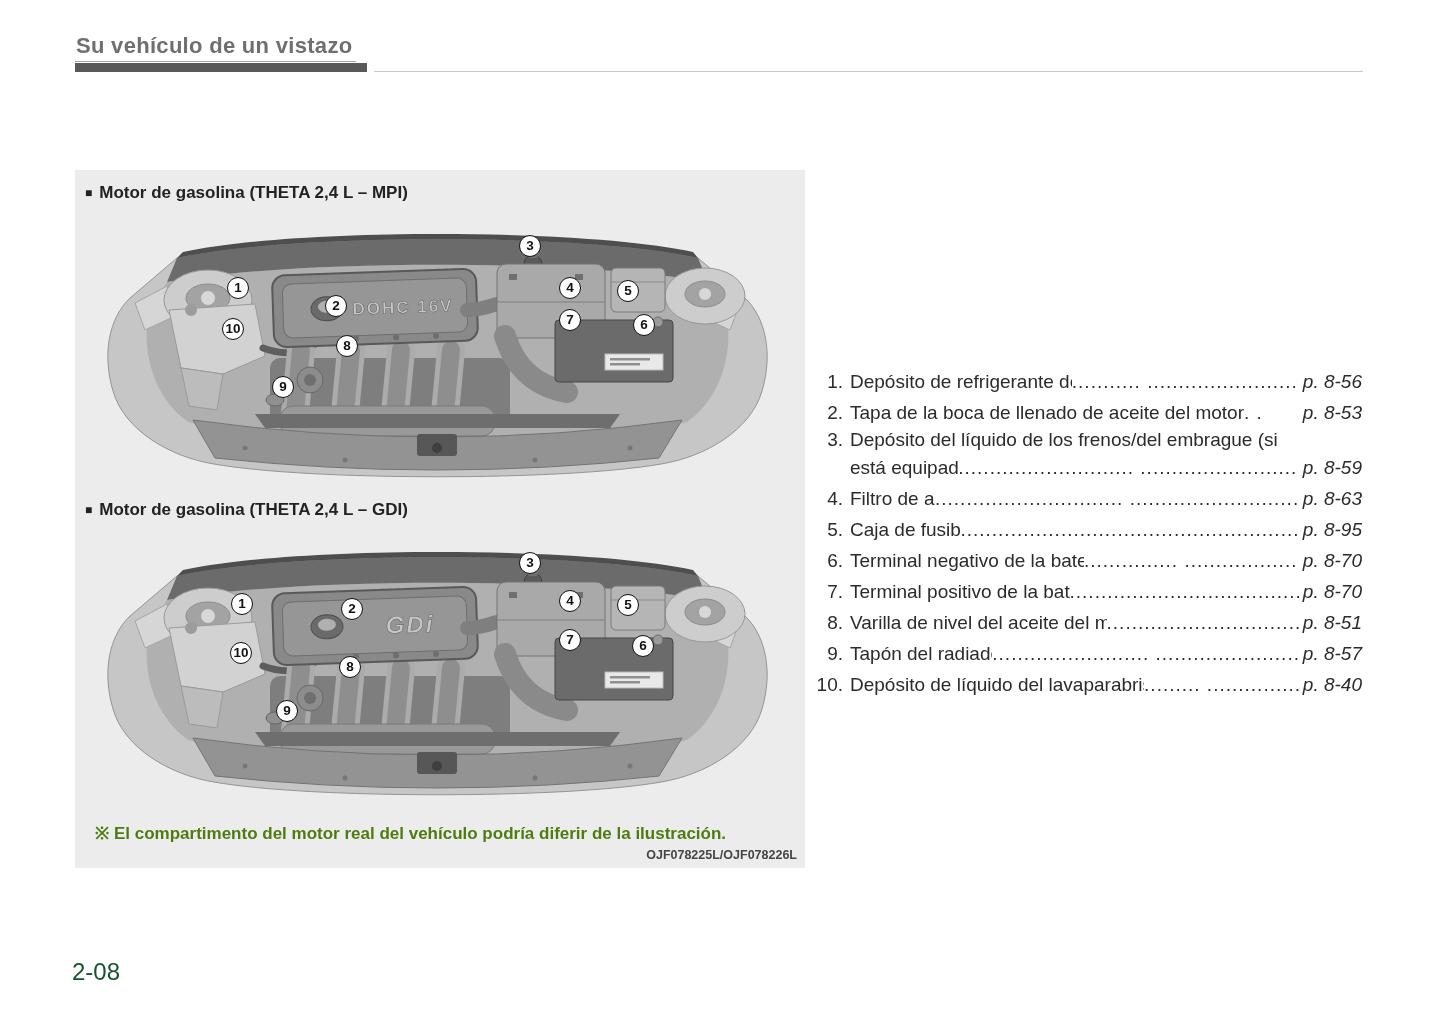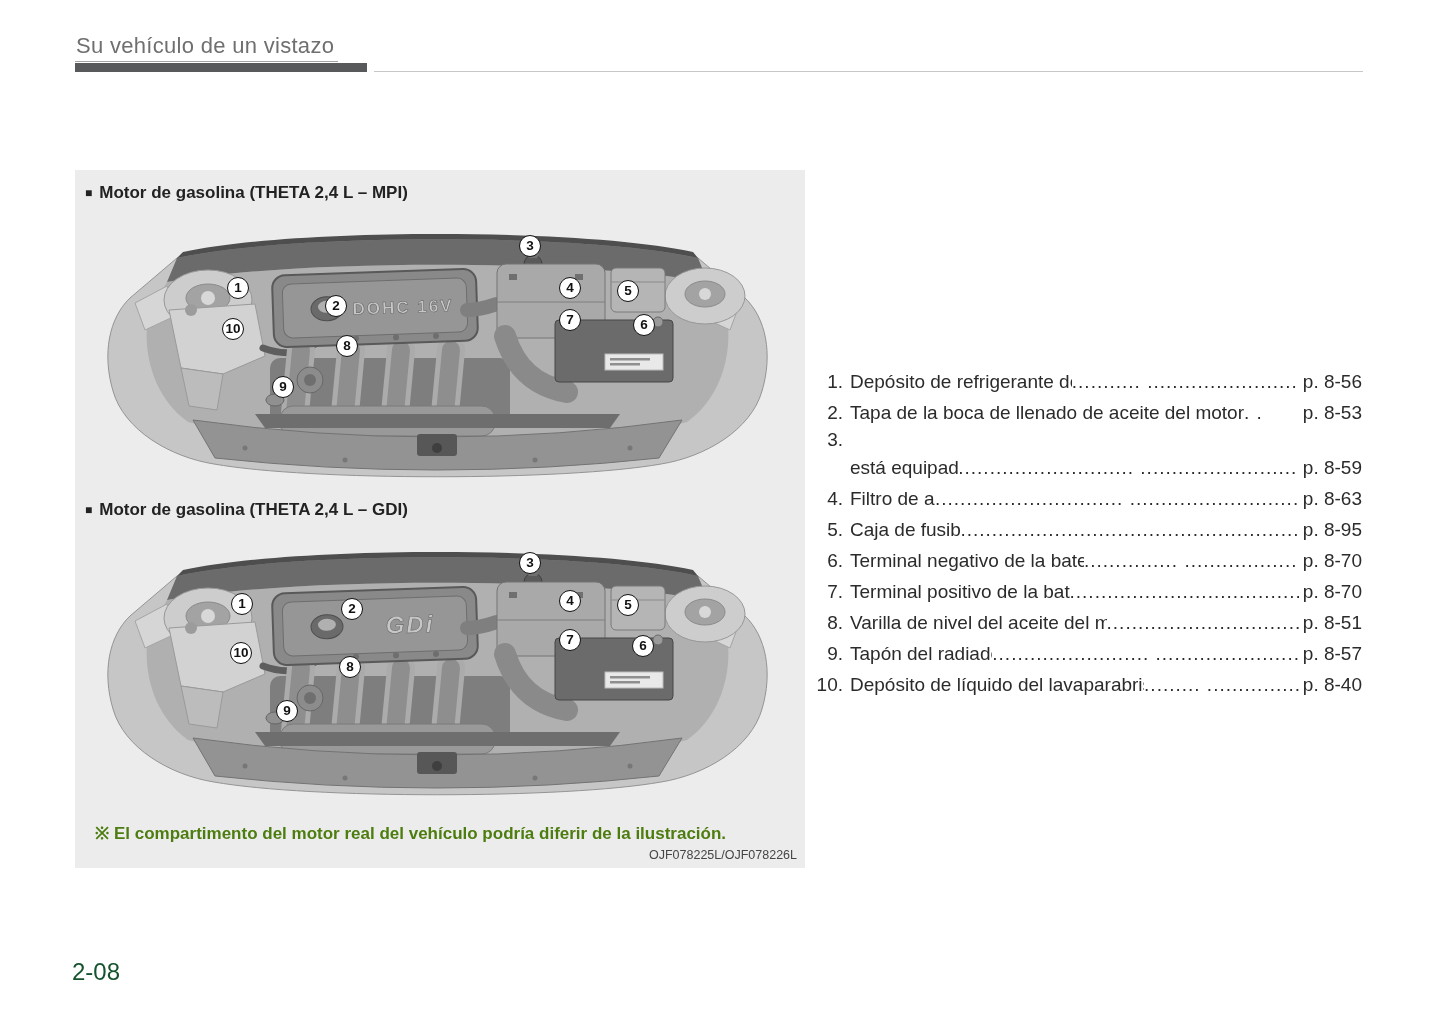--- a/index.html
+++ b/index.html
@@ -2,21 +2,21 @@
 <html><head>
 <meta charset="utf-8">
 <style>
   * { margin:0; padding:0; box-sizing:border-box; }
   html,body { width:1445px; height:1019px; background:#ffffff;
               font-family:"Liberation Sans", sans-serif; color:#2d2d2d; overflow:hidden; }
   .page { position:relative; width:1445px; height:1019px; background:#fff; }
 
   
   .header { position:absolute; left:75px; top:33px; width:1288px; }
-  .header-title { display:inline-block; font-size:22px; font-weight:400; color:#6f6f6f;
+  .header-title { display:inline-block; font-size:22px; font-weight:700; color:#6f6f6f;
                   letter-spacing:0.3px; border-bottom:1.5px solid #a3a3a3; padding:0 4px 2px 1px; }
   .header-rule-row { display:flex; align-items:flex-end; margin-top:1px; }
   .header-bar { width:292px; height:9px; background:#58595b; }
   .header-rule { flex:1; height:1px; background:#c7c7c7; margin-left:7px; margin-bottom:0px; }
 
   
   .panel { position:absolute; left:75px; top:170px; width:730px; height:698px; background:#ececec; }
   .diagram-title { position:absolute; left:10px; font-size:17px; font-weight:700; color:#222;
                    display:flex; align-items:center; gap:7px; }
   .diagram-title .bullet { font-size:12px; color:#222; line-height:1; }
@@ -27,30 +27,30 @@
   .dg1 { top:38px; }
   .dg2 { top:356px; }
   .bay { position:absolute; left:0; top:0; }
 
   .callout { position:absolute; width:22px; height:22px; border:1.5px solid #111; border-radius:50%;
              background:#fff; color:#111; font-size:13.5px; font-weight:700; text-align:center;
              line-height:19px; }
 
   .footnote { position:absolute; left:20px; top:651px; width:690px; font-size:17px; font-weight:700;
               color:#4d7c0f; }
-  .image-code { position:absolute; right:8px; top:678px; font-size:12.5px; font-weight:400; color:#454545; }
+  .image-code { position:absolute; right:8px; top:678px; font-size:12.5px; font-weight:700; color:#454545; }
 
   
   .legend { position:absolute; left:812px; top:366px; width:550px; font-size:19px; color:#2b2b2b; }
   .legend-row { display:flex; align-items:baseline; line-height:31px; height:31px; white-space:nowrap; }
   .legend-row.tight { line-height:24px; height:24px; }
   .lnum  { flex:0 0 38px; text-align:right; padding-right:7px; }
   .ltext { flex:0 1 auto; overflow:hidden; }
   .ldots { flex:1 1 auto; overflow:hidden; min-width:6px; letter-spacing:1px; }
-  .lpage { flex:0 0 auto; padding-left:4px; }
+  .lpage { flex:0 0 auto; padding-left:4px;font-style:italic; }
 
   
   .page-number { position:absolute; left:72px; top:958px; font-size:24px; color:#14532d; }
 
   svg text { font-family:"Liberation Sans", sans-serif; }
   .cover-text { font-weight:700; fill:#c6c6c6; stroke:#5a5a5a; stroke-width:0.45; letter-spacing:2px; }
   .cover-text.gdi { font-style:italic; }
   .hidden-defs { position:absolute; width:0; height:0; }
 </style>
 </head>
@@ -213,20 +213,21 @@
 
     <div class="legend-row">
       <span class="lnum">2.</span>
       <span class="ltext">Tapa de la boca de llenado de aceite del motor</span>
       <span class="ldots">. .</span>
       <span class="lpage">p. 8-53</span>
     </div>
 
     <div class="legend-row tight">
       <span class="lnum">3.</span>
+      <span class="ltext">Depósito del líquido de los frenos/del embrague (si</span>
     </div>
     <div class="legend-row">
       <span class="lnum"></span>
       <span class="ltext">está equipado)</span>
       <span class="ldots">............................ ..................................</span>
       <span class="lpage">p. 8-59</span>
     </div>
 
     <div class="legend-row">
       <span class="lnum">4.</span>

